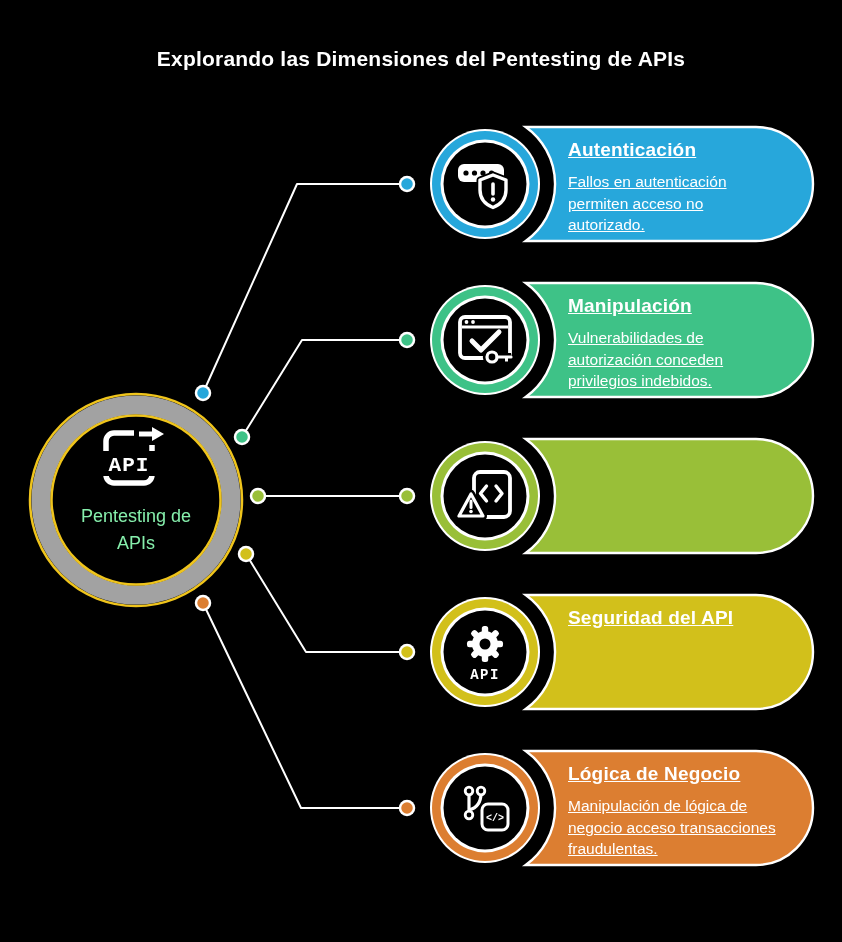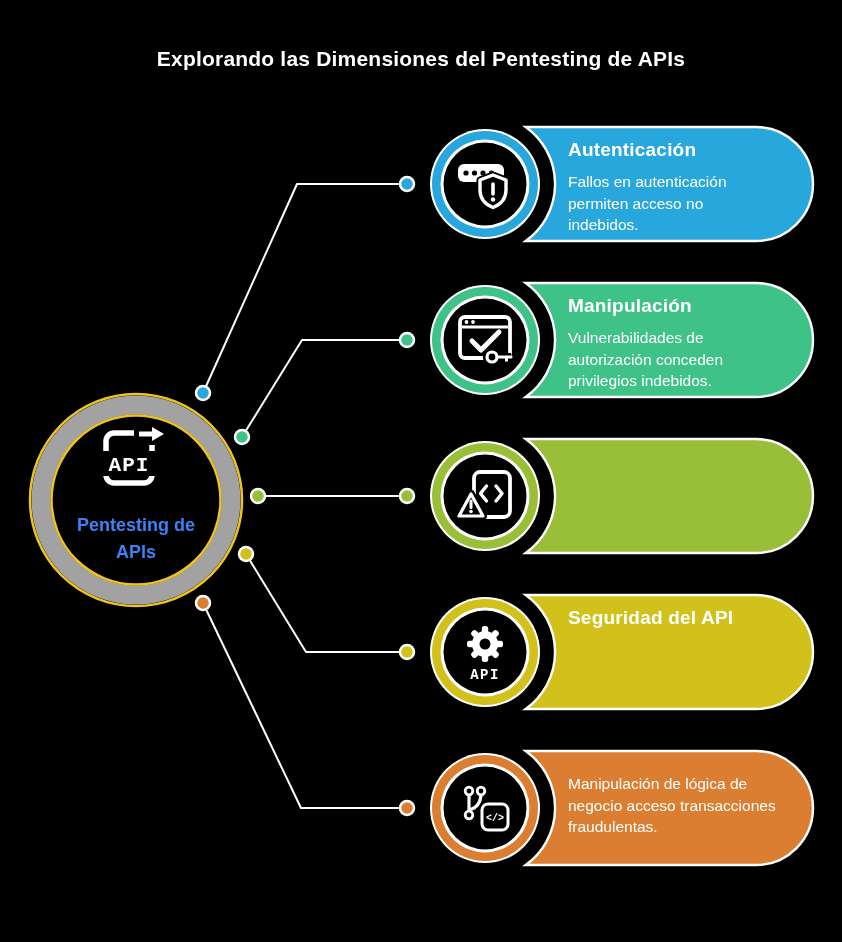--- a/index.html
+++ b/index.html
@@ -7,26 +7,26 @@
     position:relative;width:842px;height:942px;background:#000;overflow:hidden;
     font-family:"Liberation Sans",sans-serif;
   }
   .title{
     position:absolute;top:47px;left:0;width:842px;margin:0;
     text-align:center;font-size:21px;font-weight:bold;color:#fff;letter-spacing:.2px;
   }
   .connectors{position:absolute;left:0;top:0;z-index:1;pointer-events:none;}
   .hub{position:absolute;left:27px;top:391px;width:218px;height:218px;z-index:2;}
   .hub-label{
-    position:absolute;left:0;right:0;top:112px;text-align:center;color:#3b82f6;
-    font-weight:bold;font-size:18px;line-height:1.5;white-space:pre-line;margin-top:9px;
+    position:absolute;left:0;right:0;top:112px;text-align:center;color:#86efac;
+    font-weight:normal;font-size:18px;line-height:1.5;white-space:pre-line;
   }
   .card{position:absolute;left:425px;width:392px;height:118px;z-index:2;}
   .card-art{position:absolute;left:0;top:0;}
-  .card-text{position:absolute;left:143px;top:14px;width:238px;color:#fff;}
+  .card-text{position:absolute;left:143px;top:14px;width:238px;color:#fff;text-decoration:underline;}
   .card-title{margin:0;font-size:19px;font-weight:bold;letter-spacing:.2px;}
   .card-desc{margin:10px 0 0;font-size:15.5px;line-height:21.5px;white-space:pre-line;}
   .api-mono{font-family:"Liberation Mono","DejaVu Sans Mono",monospace;font-weight:bold;fill:#fff;}
 </style>
 </head>
 <body>
 
 <div class="stage">
 
   <h1 class="title">Explorando las Dimensiones del Pentesting de APIs</h1>
@@ -119,21 +119,21 @@
           <path d="M8 -9 L21 -4 V6 C21 14.5 15.5 20.5 8 23.5 C0.5 20.5 -5 14.5 -5 6 V-4 Z" fill="#000" stroke="#fff" stroke-width="3.4" stroke-linejoin="round"></path>
           <line x1="8" y1="0" x2="8" y2="10" stroke="#fff" stroke-width="3.6" stroke-linecap="round"></line>
           <circle cx="8" cy="15.5" r="2.2" fill="#fff"></circle>
         </g>
       </g>
     </svg>
     <div class="card-text">
       <h2 class="card-title">Autenticación</h2>
       <p class="card-desc">Fallos en autenticación
 permiten acceso no
-indebidos.</p>
+autorizado.</p>
     </div>
   </div>
 
   <div class="card" style="top:281px">
     <svg class="card-art" width="392" height="118" viewBox="0 0 392 118">
       <path d="M100.7 2 A70 70 0 0 1 100.7 116 L331 116 A57 57 0 0 0 331 2 Z" stroke="#fff" stroke-width="2.4" fill="#3EC287"></path>
       <g>
         <circle cx="60" cy="59" r="55" fill="#fff"></circle>
         <circle cx="60" cy="59" r="53" fill="#3EC287"></circle>
         <circle cx="60" cy="59" r="44.5" fill="#fff"></circle>
@@ -225,19 +225,20 @@
           <circle cx="-16" cy="-17" r="3.8" fill="#000" stroke="#fff" stroke-width="2.8"></circle>
           <circle cx="-4" cy="-17" r="3.8" fill="#000" stroke="#fff" stroke-width="2.8"></circle>
           <circle cx="-16" cy="7" r="3.8" fill="#000" stroke="#fff" stroke-width="2.8"></circle>
           <rect x="-3" y="-4" width="26" height="26" rx="6" fill="#000" stroke="#000" stroke-width="7"></rect>
           <rect x="-3" y="-4" width="26" height="26" rx="6" fill="#000" stroke="#fff" stroke-width="3"></rect>
           <text x="10" y="13" text-anchor="middle" class="api-mono" font-size="10">&lt;/&gt;</text>
         </g>
       </g>
     </svg>
     <div class="card-text">
+      <h2 class="card-title">Lógica de Negocio</h2>
       <p class="card-desc">Manipulación de lógica de
 negocio acceso transacciones
 fraudulentas.</p>
     </div>
   </div>
 
 </div>
 
 </body></html>

